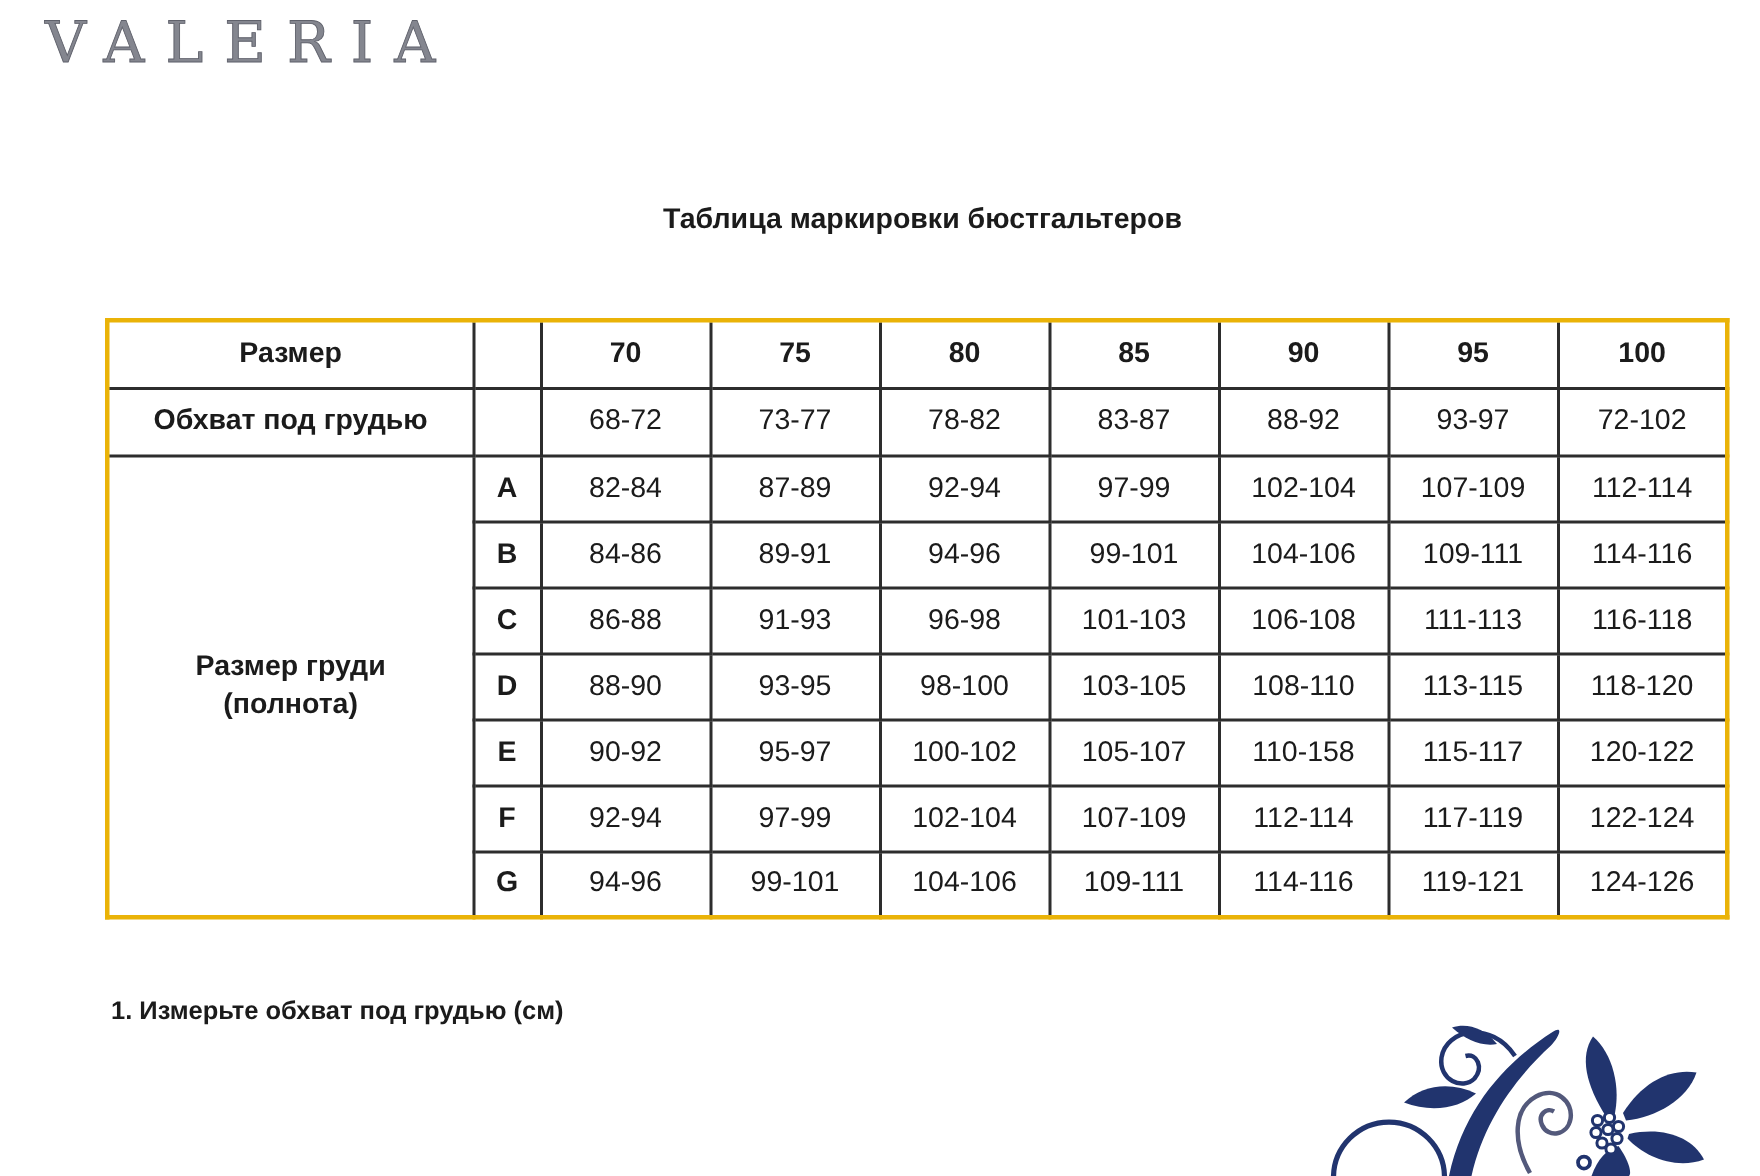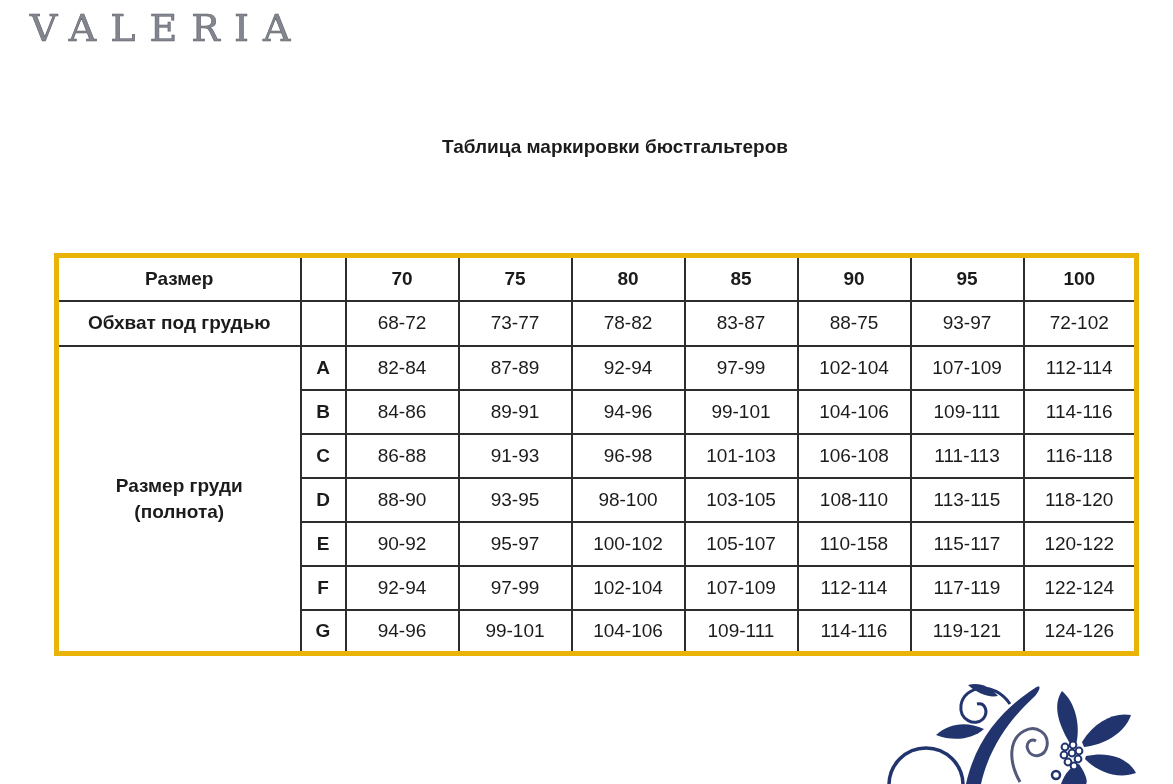--- a/index.html
+++ b/index.html
@@ -19,26 +19,25 @@
     letter-spacing:14px;
     color:#84868f;
     -webkit-text-stroke:0.6px #5f616b;
   }
   .title{
     position:absolute;left:76px;top:136px;width:1078px;
     text-align:center;
     font-size:19px;font-weight:bold;color:#1b1b1b;
   }
   table.size-table{
-    position:absolute;left:54px;top:212px;
+    position:absolute;left:70px;top:212px;
     width:1078px;
     border-collapse:collapse;
     table-layout:fixed;
-    border:5px solid #eab308;
-    margin-top:41px;
+    border:3px solid #eab308;
   }
   table.size-table td{
     border:2px solid #2d2d2d;
     font-size:19px;
     text-align:center;
     vertical-align:middle;
     padding:0;
     background:#ffffff;
   }
   table.size-table tr{height:44px;}
@@ -97,21 +96,21 @@
       <td class="peach colhead">95</td>
       <td class="peach colhead">100</td>
     </tr>
     <tr class="hdr">
       <td class="peach rowlabel">Обхват под грудью</td>
       <td></td>
       <td>68-72</td>
       <td>73-77</td>
       <td>78-82</td>
       <td>83-87</td>
-      <td>88-75</td>
+      <td>88-92</td>
       <td>93-97</td>
       <td>72-102</td>
     </tr>
     <tr>
       <td class="peach cuplabel" rowspan="7">
         <span>Размер груди</span><br>
         <span>(полнота)</span>
       </td>
       <td class="lav letter">A</td>
       <td>82-84</td>
@@ -179,20 +178,21 @@
       <td>104-106</td>
       <td>109-111</td>
       <td>114-116</td>
       <td>119-121</td>
       <td>124-126</td>
     </tr>
   </tbody>
     </table>
 
   <div class="notes">
+    <p class="note">1. Измерьте обхват под грудью (см)</p>
   </div>
 
   <svg class="flourish" width="315" height="132" viewBox="0 0 315 132" fill="none" xmlns="http://www.w3.org/2000/svg">
 
     <circle cx="68" cy="133" r="37" stroke="#21346E" stroke-width="3.5" fill="none"></circle>
 
     <path d="M108 132 C 118 86 146 56 177 36 C 185 31 181 40 176 45 C 152 67 131 96 123 132 Z" fill="#21346E"></path>
 
     <path d="M152 52 C 136 28 106 34 103 53 C 101 68 117 75 125 67 C 131 60 127 50 119 52" stroke="#21346E" stroke-width="3" fill="none"></path>
 

